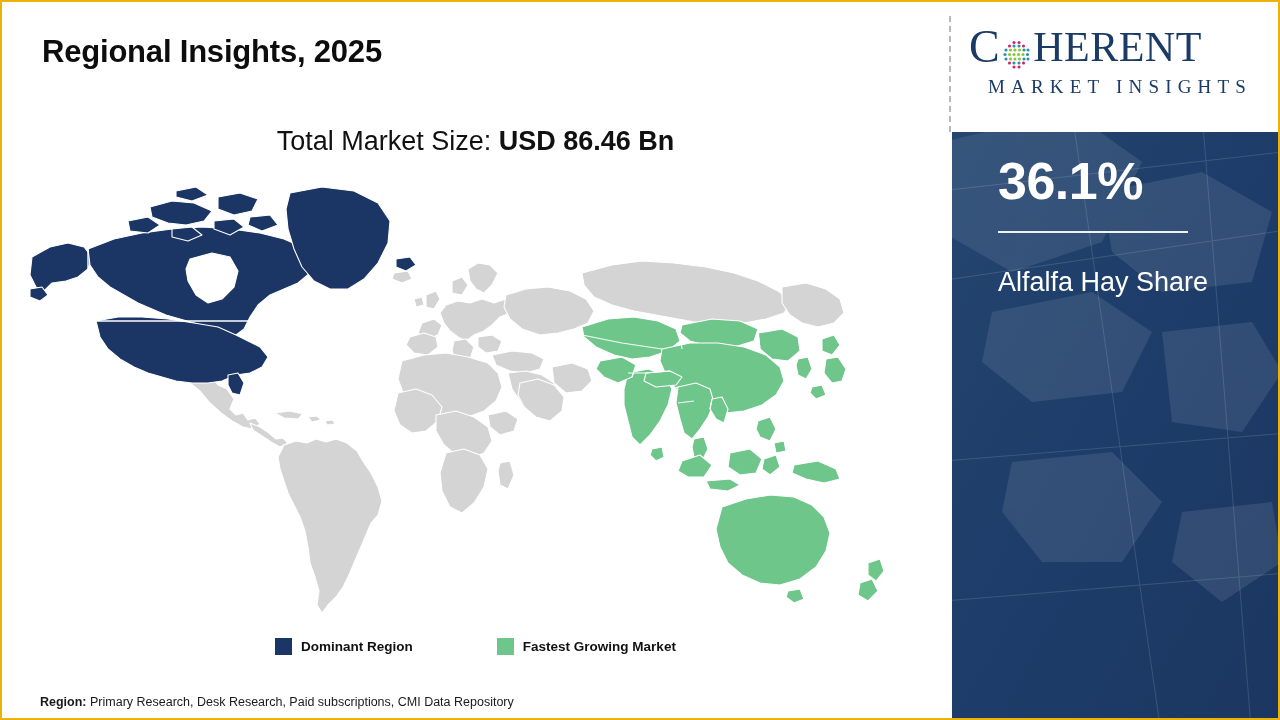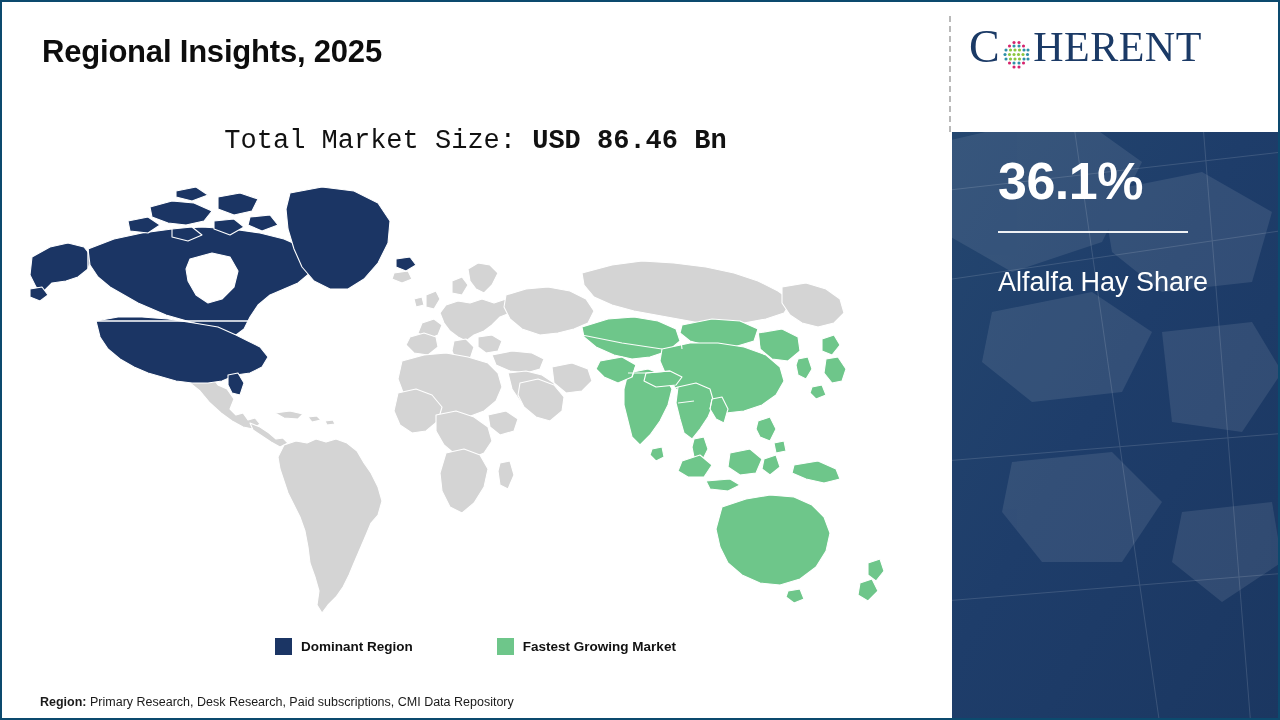--- a/index.html
+++ b/index.html
@@ -5,39 +5,38 @@
   html,body{margin:0;padding:0;}
   body{
     width:1280px;height:720px;overflow:hidden;
     background:#ffffff;
     font-family:"Liberation Sans","DejaVu Sans",sans-serif;
     -webkit-font-smoothing:antialiased;
   }
   #frame{
     position:relative;width:1280px;height:720px;
     box-sizing:border-box;
-    border:2px solid #0c4a6e;
+    border:2px solid #eab308;
     background:#ffffff;
     overflow:hidden;
   }
 
   
   #left-section{position:absolute;left:0;top:0;width:947px;height:716px;}
 
   #page-title{
     position:absolute;left:40px;top:32px;
     font-size:31px;font-weight:bold;color:#0d0d0d;
     letter-spacing:-0.2px;white-space:nowrap;
   }
 
   #market-size-line{
     position:absolute;left:0;top:124px;width:947px;
     text-align:center;font-size:27px;color:#111111;
     white-space:nowrap;
-    font-family:Liberation Mono, monospace;
   }
   #market-size-line .lbl{font-weight:normal;}
   #market-size-line .val{font-weight:bold;}
 
   
   #map-wrap{position:absolute;left:20px;top:175px;width:900px;height:450px;}
   #world-map{display:block;width:900px;height:450px;}
 
   
   #legend{
@@ -338,20 +337,21 @@
               <circle cx="36" cy="48" r="3.1" fill="#2f8fa8"></circle>
               <circle cx="45" cy="48" r="3.1" fill="#d6246e"></circle>
 
               <circle cx="26" cy="56" r="3.1" fill="#d6246e"></circle>
               <circle cx="36" cy="56" r="3.1" fill="#d6246e"></circle>
             </g>
           </svg>
         </span>
         <span>HERENT</span>
       </div>
+      <div id="logo-sub">MARKET INSIGHTS</div>
     </div>
   </div>
 
   <div id="stat-panel">
 
     <svg id="panel-texture" viewBox="0 0 328 588" preserveAspectRatio="none" xmlns="http://www.w3.org/2000/svg">
       <defs>
         <linearGradient id="pg" x1="0" y1="0" x2="1" y2="1">
           <stop offset="0%" stop-color="#24466f"></stop>
           <stop offset="45%" stop-color="#1e3d6a"></stop>

